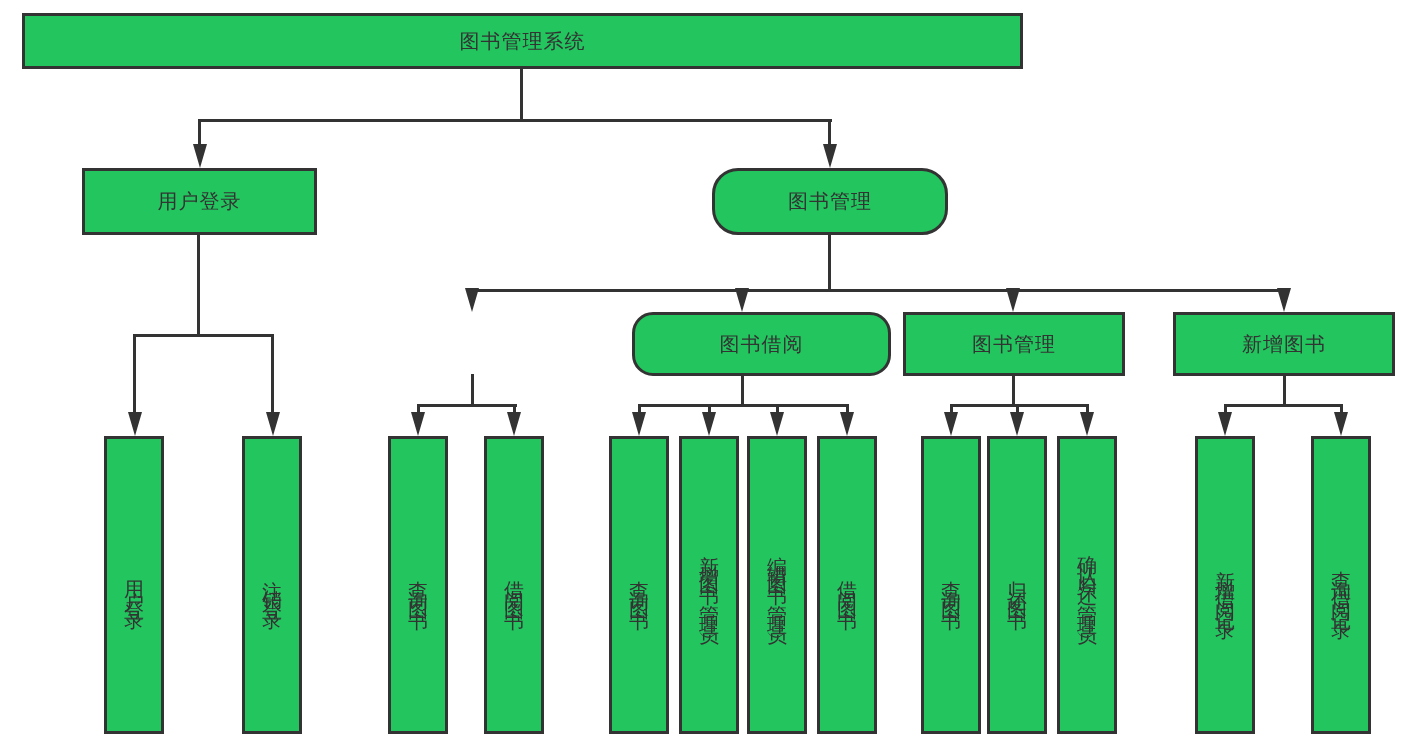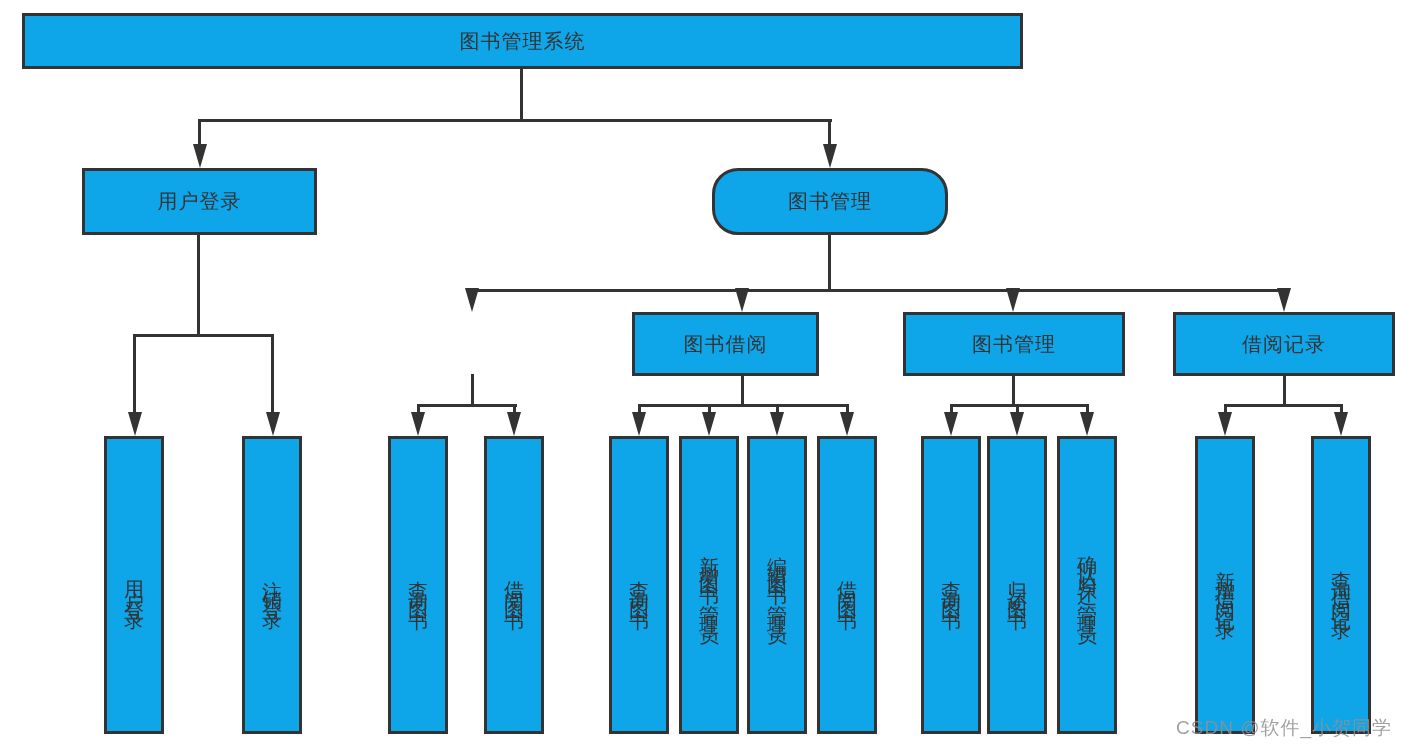--- a/index.html
+++ b/index.html
@@ -11,21 +11,21 @@
   .canvas {
     position: relative;
     width: 1405px;
     height: 747px;
     background: #ffffff;
     overflow: hidden;
   }
   .box {
     position: absolute;
     box-sizing: border-box;
-    background: #0ea5e9;
+    background: #22c55e;
     border: 3px solid #333333;
     display: flex;
     align-items: center;
     justify-content: center;
     font-size: 20px;
     color: #333333;
     letter-spacing: 1px;
     z-index: 2;
   }
   .leaf span {
@@ -85,23 +85,23 @@
   <div class="arrow" style="left:128px; top:412px;"></div>
   <div class="arrow" style="left:266px; top:412px;"></div>
 
   <div class="line" style="left:828px; top:233px; width:3px; height:58px;"></div>
   <div class="line" style="left:471px; top:289px; width:815px; height:3px;"></div>
   <div class="arrow" style="left:465px; top:288px;"></div>
   <div class="arrow" style="left:735px; top:288px;"></div>
   <div class="arrow" style="left:1006px; top:288px;"></div>
   <div class="arrow" style="left:1277px; top:288px;"></div>
 
-  <div class="box" style="left:632px; top:312px; width:187px; height:64px;">图书借阅</div>
+  <div class="box" style="left:632px; top:312px; width:259px; height:64px;border-radius:21px;">图书借阅</div>
   <div class="box" style="left:903px; top:312px; width:222px; height:64px;">图书管理</div>
-  <div class="box" style="left:1173px; top:312px; width:222px; height:64px;">借阅记录</div>
+  <div class="box" style="left:1173px; top:312px; width:222px; height:64px;">新增图书</div>
 
   <div class="line" style="left:471px; top:374px; width:3px; height:33px;"></div>
   <div class="line" style="left:741px; top:374px; width:3px; height:33px;"></div>
   <div class="line" style="left:1012px; top:374px; width:3px; height:33px;"></div>
   <div class="line" style="left:1283px; top:374px; width:3px; height:33px;"></div>
 
   <div class="line" style="left:417px; top:404px; width:100px; height:3px;"></div>
   <div class="line" style="left:638px; top:404px; width:211px; height:3px;"></div>
   <div class="line" style="left:950px; top:404px; width:139px; height:3px;"></div>
   <div class="line" style="left:1224px; top:404px; width:119px; height:3px;"></div>
@@ -167,15 +167,14 @@
     <span>确认归还（管理员）</span>
   </div>
 
   <div class="box leaf" style="left:1195px; top:436px; width:60px; height:298px;">
     <span>新增借阅记录</span>
   </div>
   <div class="box leaf" style="left:1311px; top:436px; width:60px; height:298px;">
     <span>查询借阅记录</span>
   </div>
 
-  <div class="watermark">CSDN @软件_小贺同学</div>
 
 </div>
 
 </body></html>

